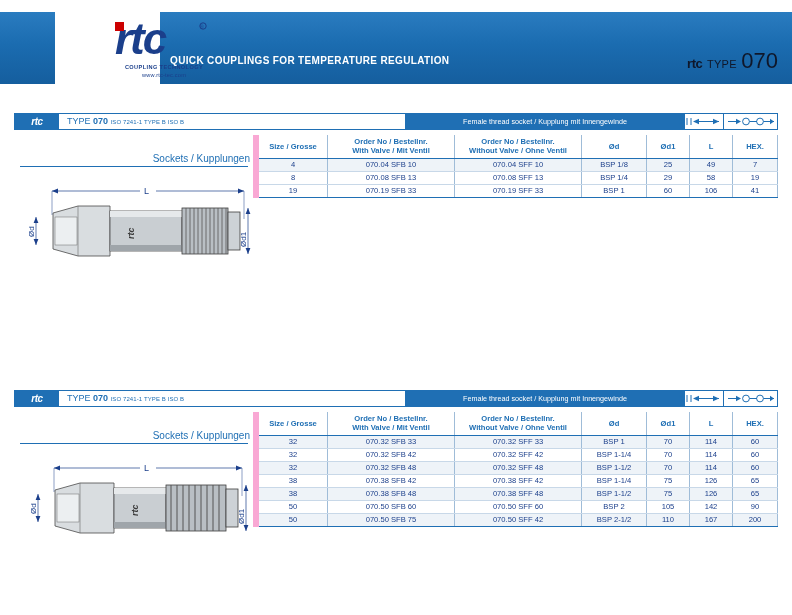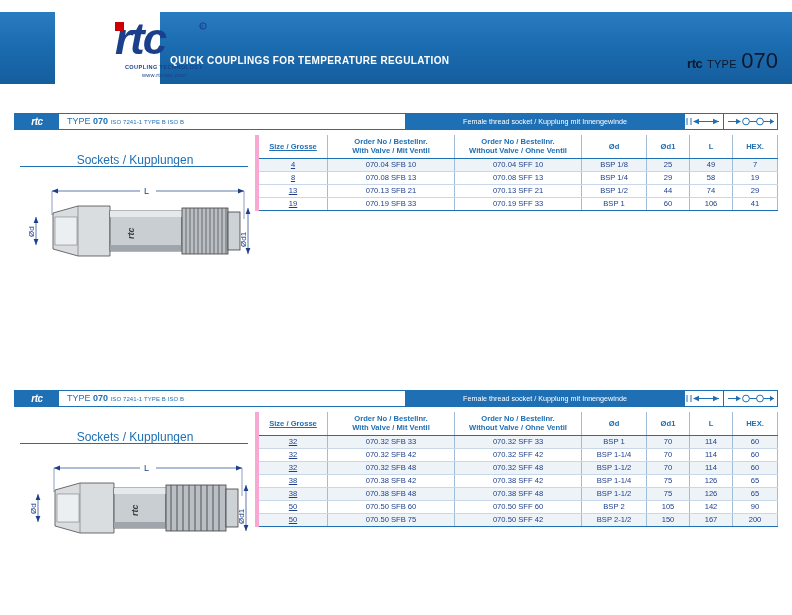--- a/index.html
+++ b/index.html
@@ -54,33 +54,33 @@
 
   
   table.spec{position:absolute;right:0;top:22px;border-collapse:collapse;
      font-size:7.6px;color:#1b3f8b;}
   table.spec th{font-weight:bold;color:#1f6fb4;padding:2px 3px;line-height:1.25;
      border-left:1px solid #9fbcd8;border-bottom:1px solid #1f6fb4;text-align:center;
      vertical-align:middle;background:#ffffff;}
   table.spec td{padding:1.5px 3px;text-align:center;border-left:1px solid #9fbcd8;
      border-bottom:1px solid #c8d8e8;color:#1b3f8b;}
   table.spec tr.alt td{background:#eef3f8;}
-  table.spec th:first-child,table.spec td:first-child{border-left:4px solid #f9a8d4;text-decoration:underline;}
+  table.spec th:first-child,table.spec td:first-child{border-left:6px solid #f9a8d4;}
   table.spec th:last-child,table.spec td:last-child{border-right:1px solid #9fbcd8;}
   table.spec tr:last-child td{border-bottom:1px solid #1f6fb4;}
 
   .col-size{width:62px;}
   .col-ord{width:120px;}
   .col-od{width:58px;}
   .col-od1{width:36px;}
   .col-l{width:36px;}
   .col-hex{width:38px;}
 
-  .sockets-label{position:absolute;left:6px;top:40px;width:230px;text-align:center;
-     font-size:12px;color:#1f6fb4;}
+  .sockets-label{position:absolute;left:6px;top:40px;width:230px;text-align:right;
+     font-size:10px;color:#1f6fb4;}
   .sockets-rule{position:absolute;left:6px;top:53px;width:228px;height:1px;background:#1f6fb4;}
 
   .drawing{position:absolute;left:8px;top:60px;}
 </style>
 </head>
 <body>
 
 <div class="header">
   <div class="header-bluebar">
     <div class="grad"></div>
@@ -232,29 +232,20 @@
       <tr>
         <td>8</td>
         <td>070.08 SFB 13</td>
         <td>070.08 SFF 13</td>
         <td>BSP 1/4</td>
         <td>29</td>
         <td>58</td>
         <td>19</td>
       </tr>
       <tr>
-        <td>13</td>
-        <td>070.13 SFB 21</td>
-        <td>070.13 SFF 21</td>
-        <td>BSP 1/2</td>
-        <td>44</td>
-        <td>74</td>
-        <td>29</td>
-      </tr>
-      <tr>
         <td>19</td>
         <td>070.19 SFB 33</td>
         <td>070.19 SFF 33</td>
         <td>BSP 1</td>
         <td>60</td>
         <td>106</td>
         <td>41</td>
       </tr>
     </tbody>
   </table>
@@ -423,19 +414,19 @@
         <td>BSP 2</td>
         <td>105</td>
         <td>142</td>
         <td>90</td>
       </tr>
       <tr class="alt">
         <td>50</td>
         <td>070.50 SFB 75</td>
         <td>070.50 SFF 42</td>
         <td>BSP 2-1/2</td>
-        <td>150</td>
+        <td>110</td>
         <td>167</td>
         <td>200</td>
       </tr>
     </tbody>
   </table>
 </div>
 
 </body></html>

